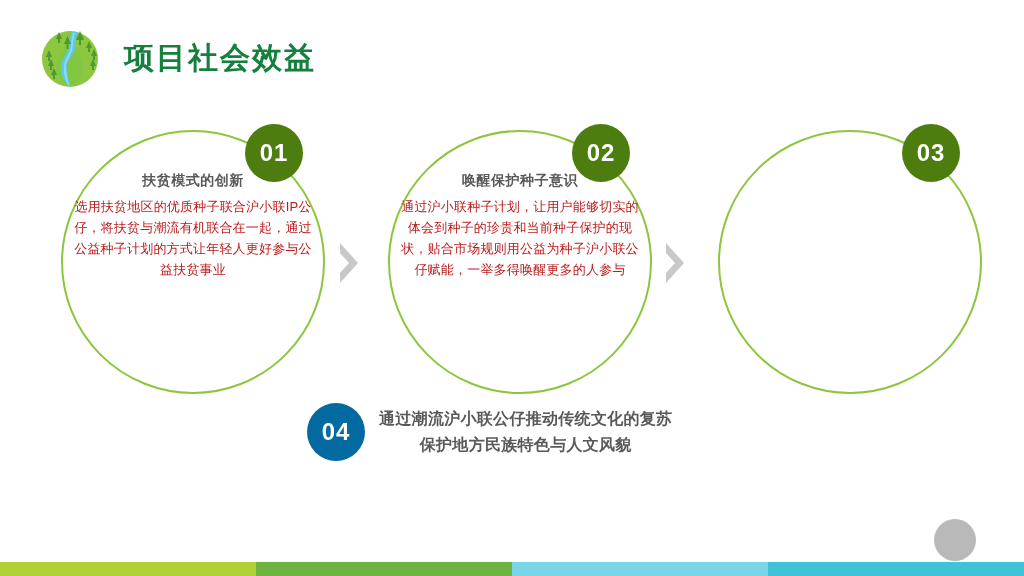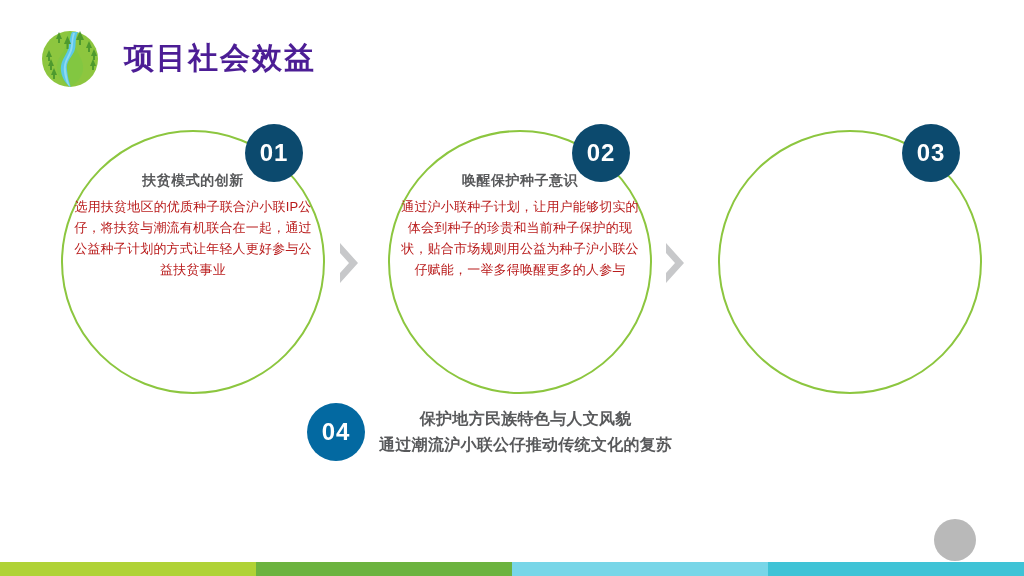--- a/index.html
+++ b/index.html
@@ -7,21 +7,21 @@
     width:1024px;height:576px;
     background:#ffffff;
     font-family:"Liberation Sans","DejaVu Sans",sans-serif;
     overflow:hidden;position:relative;
   }
 
   
   .header{position:absolute;left:34px;top:22px;display:flex;align-items:center;gap:18px;}
   .logo{width:72px;height:72px;position:relative;}
   .page-title{
-    font-size:30px;font-weight:bold;color:#4c1d95;letter-spacing:2px;
+    font-size:30px;font-weight:bold;color:#15803d;letter-spacing:2px;
     line-height:1;white-space:nowrap;
   }
 
   
   .stage{position:absolute;left:0;top:0;width:1024px;height:576px;}
   .node{position:absolute;width:264px;height:264px;}
   .ring{
     position:absolute;left:0;top:0;width:100%;height:100%;
     border:2px solid #8cc63f;border-radius:50%;box-sizing:border-box;
   }
@@ -32,21 +32,21 @@
   .node-title{
     font-size:14px;font-weight:bold;color:#58595b;
     letter-spacing:.5px;margin-bottom:7px;line-height:1.2;
   }
   .node-text{
     font-size:13px;color:#b91c1c;line-height:21px;
     letter-spacing:.2px;
   }
   .badge{
     position:absolute;width:58px;height:58px;border-radius:50%;
-    background:#0c4a6e;color:#ffffff;
+    background:#4d7c0f;color:#ffffff;
     display:flex;align-items:center;justify-content:center;
     font-size:24px;font-weight:bold;letter-spacing:1px;
   }
 
   
   #node1{left:61px;top:130px;}
   #node1 .badge{left:184px;top:-6px;}
   #node2{left:388px;top:130px;}
   #node2 .badge{left:184px;top:-6px;}
   #node3{left:718px;top:130px;}
@@ -148,22 +148,22 @@
   </div>
   <div class="chev" id="chev2">
     <svg width="26" height="44" viewBox="0 0 26 44" aria-hidden="true">
       <polygon points="4,2 22,22 4,42 4,32 13,22 4,12" fill="#c7c8ca"></polygon>
     </svg>
   </div>
 
   <div class="item04">
     <div class="badge04">04</div>
     <div class="item04-text">
+      <div>通过潮流沪小联公仔推动传统文化的复苏</div>
       <div>保护地方民族特色与人文风貌</div>
-      <div>通过潮流沪小联公仔推动传统文化的复苏</div>
     </div>
   </div>
 
   <div class="dot-gray"></div>
   <div class="footbar">
     <span style="background:#b0d236"></span>
     <span style="background:#6cb33f"></span>
     <span style="background:#78d6e8"></span>
     <span style="background:#3fc3d6"></span>
   </div>

